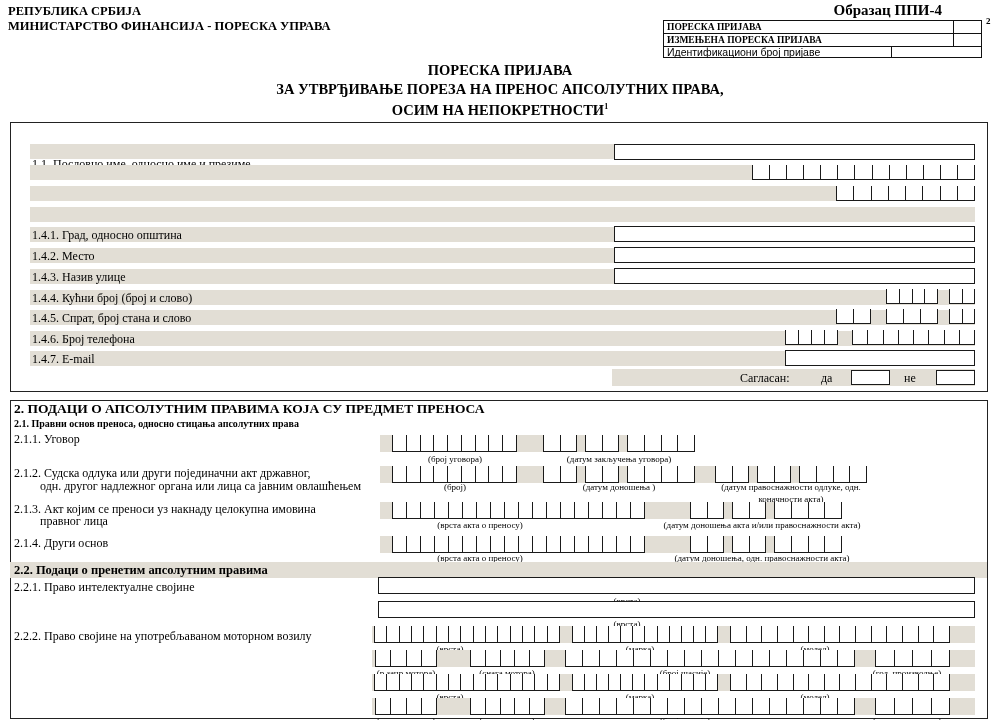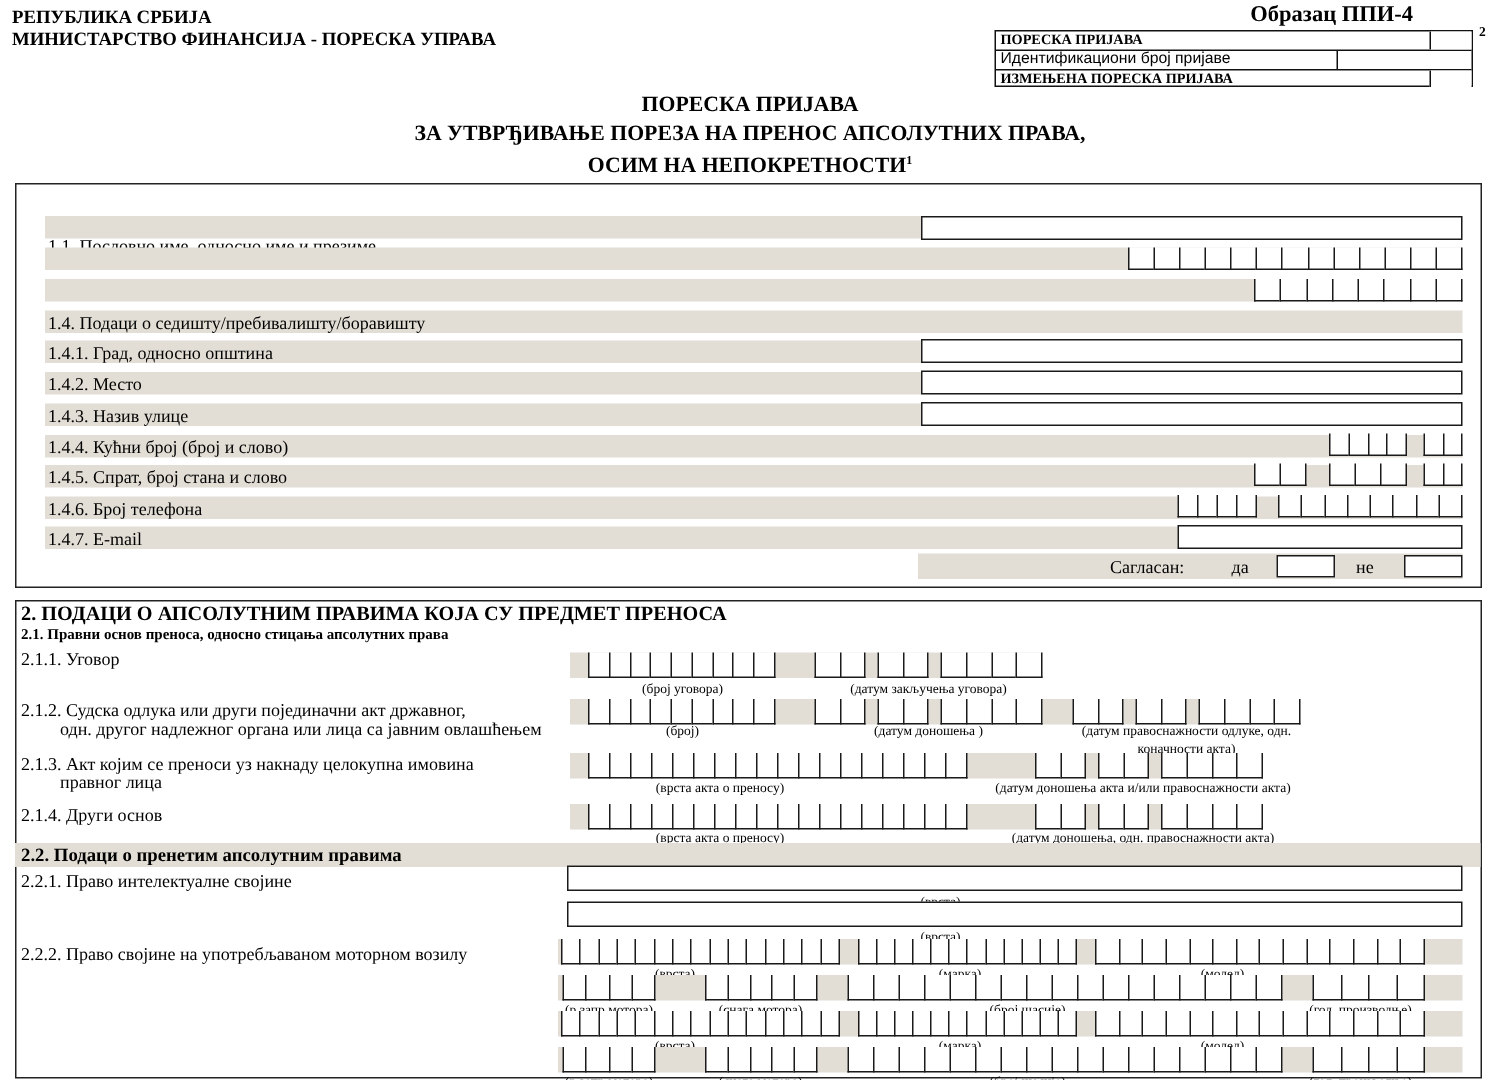--- a/index.html
+++ b/index.html
@@ -41,46 +41,45 @@
   </div>
 
   <div class="form-code">Образац ППИ-4</div>
 
   <div class="decl">
     <div class="decl-row">
       <span class="decl-label">ПОРЕСКА ПРИЈАВА</span>
       <span class="decl-check"></span>
     </div>
     <div class="decl-row">
+      <span class="decl-label">ИЗМЕЊЕНА ПОРЕСКА ПРИЈАВА</span>
+      <span class="decl-check"></span>
+    </div>
+    <div class="decl-row">
       <span class="decl-label3">Идентификациони број пријаве</span>
       <span class="decl-div3"></span>
       <span style="position:absolute;left:228px;top:0;right:0;height:100%;"></span>
-    </div>
-    <div class="decl-row">
-      <span class="decl-label">ИЗМЕЊЕНА ПОРЕСКА ПРИЈАВА</span>
-      <span class="decl-check"></span>
     </div>
   </div>
   <div class="decl-note">2</div>
 
   <div class="title">
     <div>ПОРЕСКА ПРИЈАВА</div>
     <div>ЗА УТВРЂИВАЊЕ ПОРЕЗА НА ПРЕНОС АПСОЛУТНИХ ПРАВА,</div>
     <div><span>ОСИМ НА НЕПОКРЕТНОСТИ</span><sup>1</sup></div>
   </div>
 
   <div class="secbox" id="sec1box"></div>
   <div class="secbox" id="sec2box"></div>
 
     <div class="band" style="left: 30px; top: 144px; width: 945px; height: 15px;"></div>
     <div class="lbl" style="left: 32px; top: 145px; margin-top: 12px;">1.1. Пословно име, односно име и презиме</div>
     <div class="band" style="left: 30px; top: 165px; width: 945px; height: 15px;"></div>
     <div class="band" style="left: 30px; top: 186px; width: 945px; height: 15px;"></div>
     <div class="band" style="left: 30px; top: 207px; width: 945px; height: 15px;"></div>
-    <div class="lbl" style="left: 32px; top: 208px;">1.4. Подаци о седишту/пребивалишту/боравишту</div>
     <div class="band" style="left: 30px; top: 227px; width: 945px; height: 15px;"></div>
     <div class="lbl" style="left: 32px; top: 228px;">1.4.1. Град, односно општина</div>
     <div class="band" style="left: 30px; top: 248px; width: 945px; height: 15px;"></div>
     <div class="lbl" style="left: 32px; top: 249px;">1.4.2. Место</div>
     <div class="band" style="left: 30px; top: 269px; width: 945px; height: 15px;"></div>
     <div class="lbl" style="left: 32px; top: 270px;">1.4.3. Назив улице</div>
     <div class="band" style="left: 30px; top: 290px; width: 945px; height: 15px;"></div>
     <div class="lbl" style="left: 32px; top: 291px;">1.4.4. Кућни број (број и слово)</div>
     <div class="band" style="left: 30px; top: 310px; width: 945px; height: 15px;"></div>
     <div class="lbl" style="left: 32px; top: 311px;">1.4.5. Спрат, број стана и слово</div>

